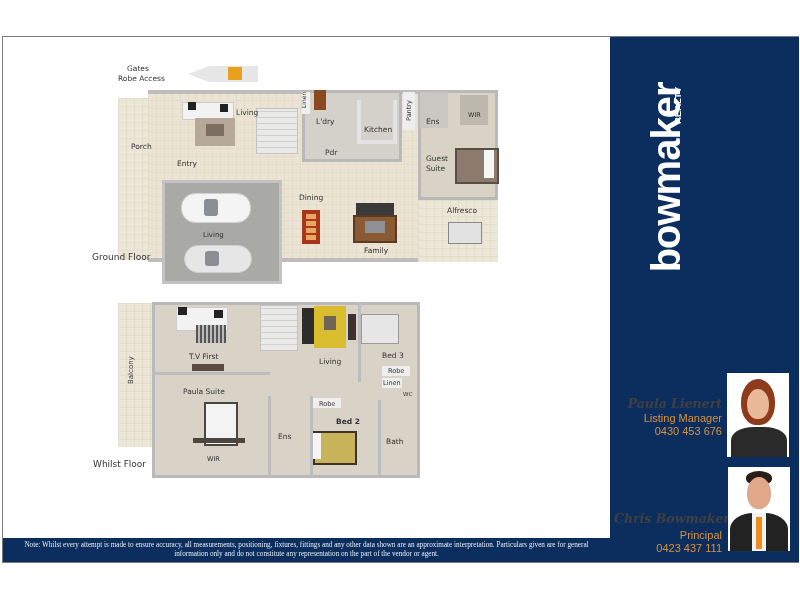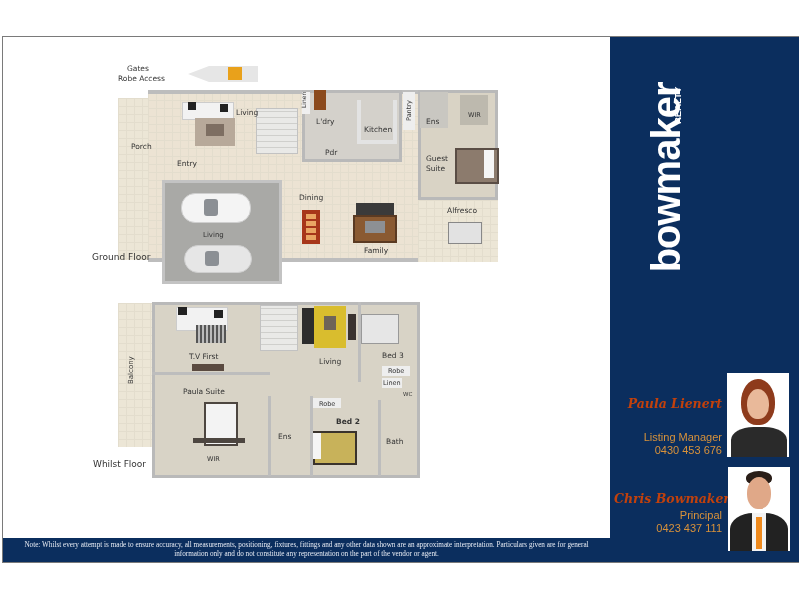--- a/index.html
+++ b/index.html
@@ -4,21 +4,21 @@
 <style>
   html,body{margin:0;padding:0;background:#ffffff;}
   body{width:800px;height:600px;position:relative;overflow:hidden;font-family:"DejaVu Sans",sans-serif;}
   .frame{position:absolute;left:2px;top:36px;width:797px;height:527px;border:1px solid #7a7a7a;box-sizing:border-box;background:#fff;}
   .plan-area{position:absolute;left:3px;top:37px;width:606px;height:500px;background:#ffffff;}
   .sidebar{position:absolute;left:610px;top:37px;width:189px;height:525px;background:#0b2e5e;}
   .note-bar{position:absolute;left:3px;top:538px;width:607px;height:24px;background:#0b2e5e;color:#e8ecf4;font-family:"Liberation Serif",serif;font-size:7.2px;line-height:9px;text-align:center;padding:3px 8px 0;box-sizing:border-box;}
   .brand-main{position:absolute;left:-70px;top:78px;width:200px;transform:rotate(-90deg);transform-origin:center;color:#fff;font-family:"Liberation Sans",sans-serif;font-weight:bold;font-size:40px;letter-spacing:-1px;text-align:right;white-space:nowrap;}
   .brand-sub{position:absolute;left:657px;top:88px;width:40px;transform:rotate(-90deg);transform-origin:left top;color:#fff;font-family:"Liberation Sans",sans-serif;font-weight:bold;font-size:9.5px;white-space:nowrap;}
   .agent{position:absolute;}
-  .agent-name{color:#c2410c;font-family:"DejaVu Serif",serif;font-style:italic;font-weight:bold;font-size:12.5px;text-align:right;white-space:nowrap;}
+  .agent-name{color:#404040;font-family:"DejaVu Serif",serif;font-style:italic;font-weight:bold;font-size:12.5px;text-align:right;white-space:nowrap;}
   .agent-role,.agent-phone{color:#d9923a;font-family:"Liberation Sans",sans-serif;font-size:11px;text-align:right;white-space:nowrap;line-height:13px;}
   .photo{position:absolute;background:#fff;overflow:hidden;}
   .photo .head{position:absolute;border-radius:50% 50% 45% 45%;}
   .photo .body{position:absolute;border-radius:40% 40% 0 0;}
   
   .room{position:absolute;background:#ddd6c8;border:3px solid #b9b9b9;box-sizing:border-box;}
   .wall{position:absolute;background:#bdbdbd;}
   .tile{position:absolute;background:#ece6d6;background-image:linear-gradient(#e3ddcd 1px,transparent 1px),linear-gradient(90deg,#e3ddcd 1px,transparent 1px);background-size:8px 8px;}
   .grey{position:absolute;background:#a7a7a4;}
   .lbl{position:absolute;font-family:"DejaVu Sans",sans-serif;font-size:7.5px;color:#333;white-space:nowrap;}
@@ -153,30 +153,30 @@
   <span class="floor-lbl" style="left:93px;top:459px;">Whilst Floor</span>
 </div>
 
 <div class="sidebar"></div>
 
 <div class="brand-main" style="left:566px;top:160px;">bowmaker</div>
 <div class="brand-sub" style="left:672px;top:124px;">REALTY</div>
 
 <div class="agent" style="left:614px;top:396px;width:108px;">
   <div class="agent-name">Paula Lienert</div>
-  <div class="agent-role" style="margin-top:20px;">Listing Manager</div>
+  <div class="agent-role" style="margin-top:1px;">Listing Manager</div>
   <div class="agent-phone">0430 453 676</div>
 </div>
 <div class="photo" style="left:727px;top:373px;width:62px;height:84px;">
   <div class="head" style="left:14px;top:6px;width:34px;height:46px;background:#8e3b1c;"></div>
   <div class="head" style="left:20px;top:16px;width:22px;height:30px;background:#e9b99a;"></div>
   <div class="body" style="left:4px;top:54px;width:56px;height:32px;background:#2a2a2a;"></div>
 </div>
 
-<div class="agent" style="left:614px;top:491px;width:108px;">
+<div class="agent" style="left:614px;top:511px;width:108px;">
   <div class="agent-name">Chris Bowmaker</div>
   <div class="agent-role" style="margin-top:3px;">Principal</div>
   <div class="agent-phone">0423 437 111</div>
 </div>
 <div class="photo" style="left:728px;top:467px;width:62px;height:84px;">
   <div class="head" style="left:18px;top:4px;width:26px;height:14px;background:#2a1e18;"></div>
   <div class="head" style="left:19px;top:10px;width:24px;height:32px;background:#e0a888;"></div>
   <div class="body" style="left:2px;top:46px;width:58px;height:40px;background:#222;"></div>
   <div style="position:absolute;left:24px;top:46px;width:14px;height:38px;background:#f3f3f3;"></div>
   <div style="position:absolute;left:28px;top:50px;width:6px;height:32px;background:#ef8a1d;"></div>

